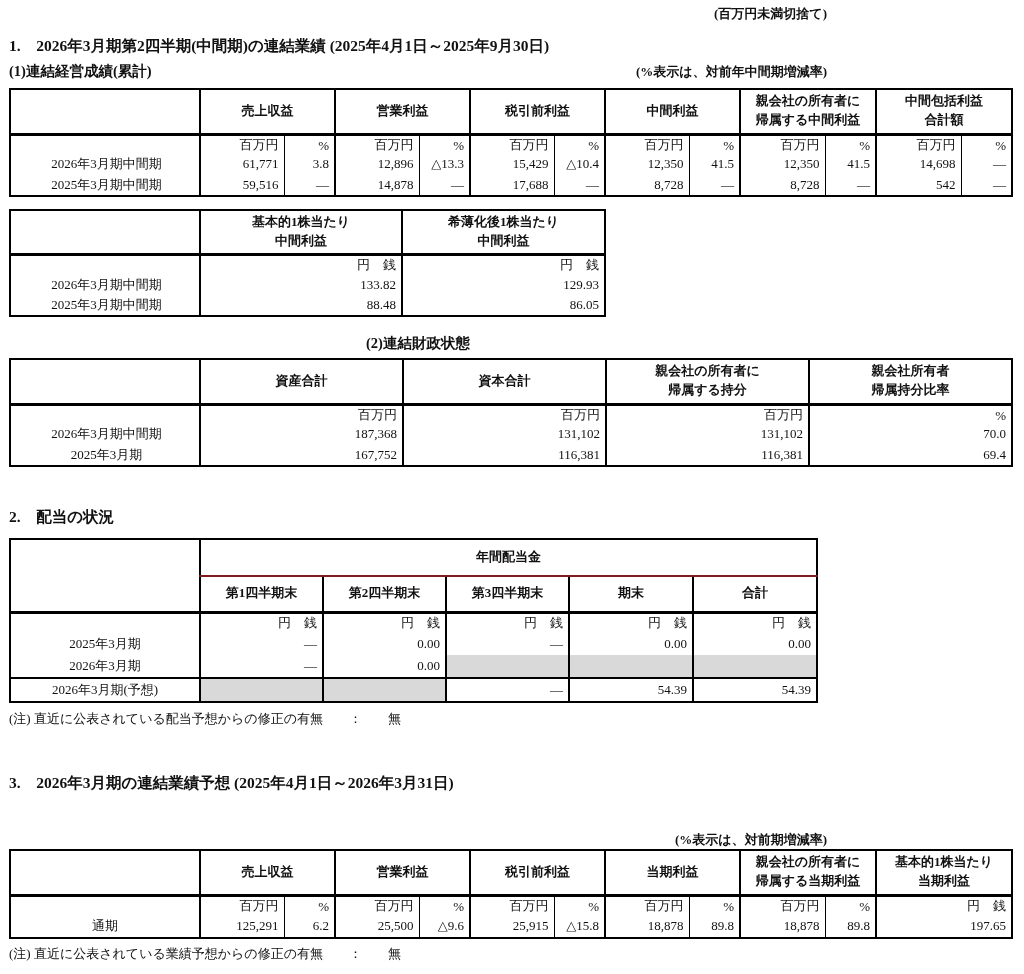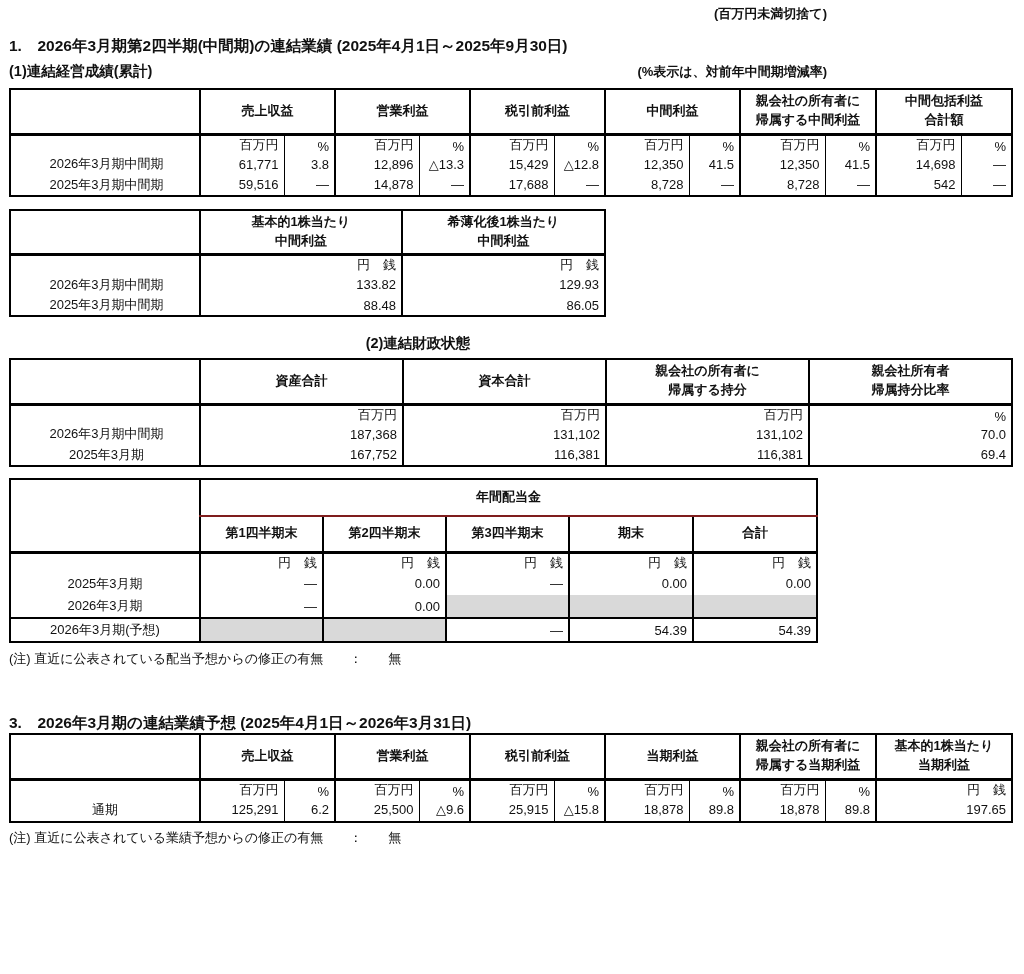--- a/index.html
+++ b/index.html
@@ -2,21 +2,21 @@
 <html><head>
 <meta charset="utf-8">
 <style>
   * { box-sizing: border-box; }
   html, body { margin: 0; padding: 0; background: #fff; }
   body {
     width: 1024px; height: 974px; overflow: hidden;
     font-family: "Liberation Sans", "DejaVu Sans", sans-serif;
     color: #111; font-size: 13px;
   }
-  .page { width: 836px; height: 974px; padding: 5px 9px 0 9px; }
+  .page { width: 836px; height: 974px; padding: 5px 9px 0 9px; font-family: Liberation Serif, serif; }
 
   .right-note { text-align: right; font-weight: 600; font-size: 13px; line-height: 18px; }
   .h-main { font-size: 15.5px; font-weight: 700; line-height: 20px; margin: 0; }
   .h-sub  { font-size: 14.5px; font-weight: 700; line-height: 19px; margin: 0; }
   .subrow { display: flex; justify-content: space-between; align-items: flex-end; }
   .subrow .right-note { font-size: 13px; margin-left: 24px; }
   .note-line { font-size: 13px; font-weight: 500; line-height: 18px; }
 
   table.t { border-collapse: collapse; table-layout: fixed; border: 2px solid #000; }
   table.t th, table.t td { padding: 0 5px; overflow: hidden; }
@@ -117,21 +117,21 @@
       <td class="num bl2">百万円</td>
       <td class="num bl1">%</td>
     </tr>
     <tr class="data">
       <td class="lab">2026年3月期中間期</td>
       <td class="num bl2">61,771</td>
       <td class="num bl1">3.8</td>
       <td class="num bl2">12,896</td>
       <td class="num bl1">△13.3</td>
       <td class="num bl2">15,429</td>
-      <td class="num bl1">△12.8</td>
+      <td class="num bl1">△10.4</td>
       <td class="num bl2">12,350</td>
       <td class="num bl1">41.5</td>
       <td class="num bl2">12,350</td>
       <td class="num bl1">41.5</td>
       <td class="num bl2">14,698</td>
       <td class="num bl1">―</td>
     </tr>
     <tr class="data">
       <td class="lab">2025年3月期中間期</td>
       <td class="num bl2">59,516</td>
@@ -219,20 +219,21 @@
     <tr class="data">
       <td class="lab">2025年3月期</td>
       <td class="num bl2">167,752</td>
       <td class="num bl2">116,381</td>
       <td class="num bl2">116,381</td>
       <td class="num bl2">69.4</td>
     </tr>
   </tbody>
     </table>
 
+  <div class="h-main mt-s2">2.　配当の状況</div>
 
   <table class="t mt-dv" style="width:807px">
     <colgroup>
       <col style="width:190px">
         <col style="width:123px">
         <col style="width:123px">
         <col style="width:123px">
         <col style="width:124px">
         <col style="width:124px">
     </colgroup>
@@ -280,20 +281,21 @@
       <td class="num bl2">54.39</td>
       <td class="num bl2">54.39</td>
     </tr>
   </tbody>
     </table>
 
   <div class="note-line mt-n1">(注) 直近に公表されている配当予想からの修正の有無　　：　　無</div>
 
   <div class="h-main mt-s3">3.　2026年3月期の連結業績予想 (2025年4月1日～2026年3月31日)</div>
 
+  <div class="right-note mt-pn">(%表示は、対前期増減率)</div>
 
   <table class="t" style="width:1002px">
     <colgroup>
       <col style="width:190px">
       <col style="width:84px">
         <col style="width:51px">
       <col style="width:84px">
         <col style="width:51px">
       <col style="width:84px">
         <col style="width:51px">

